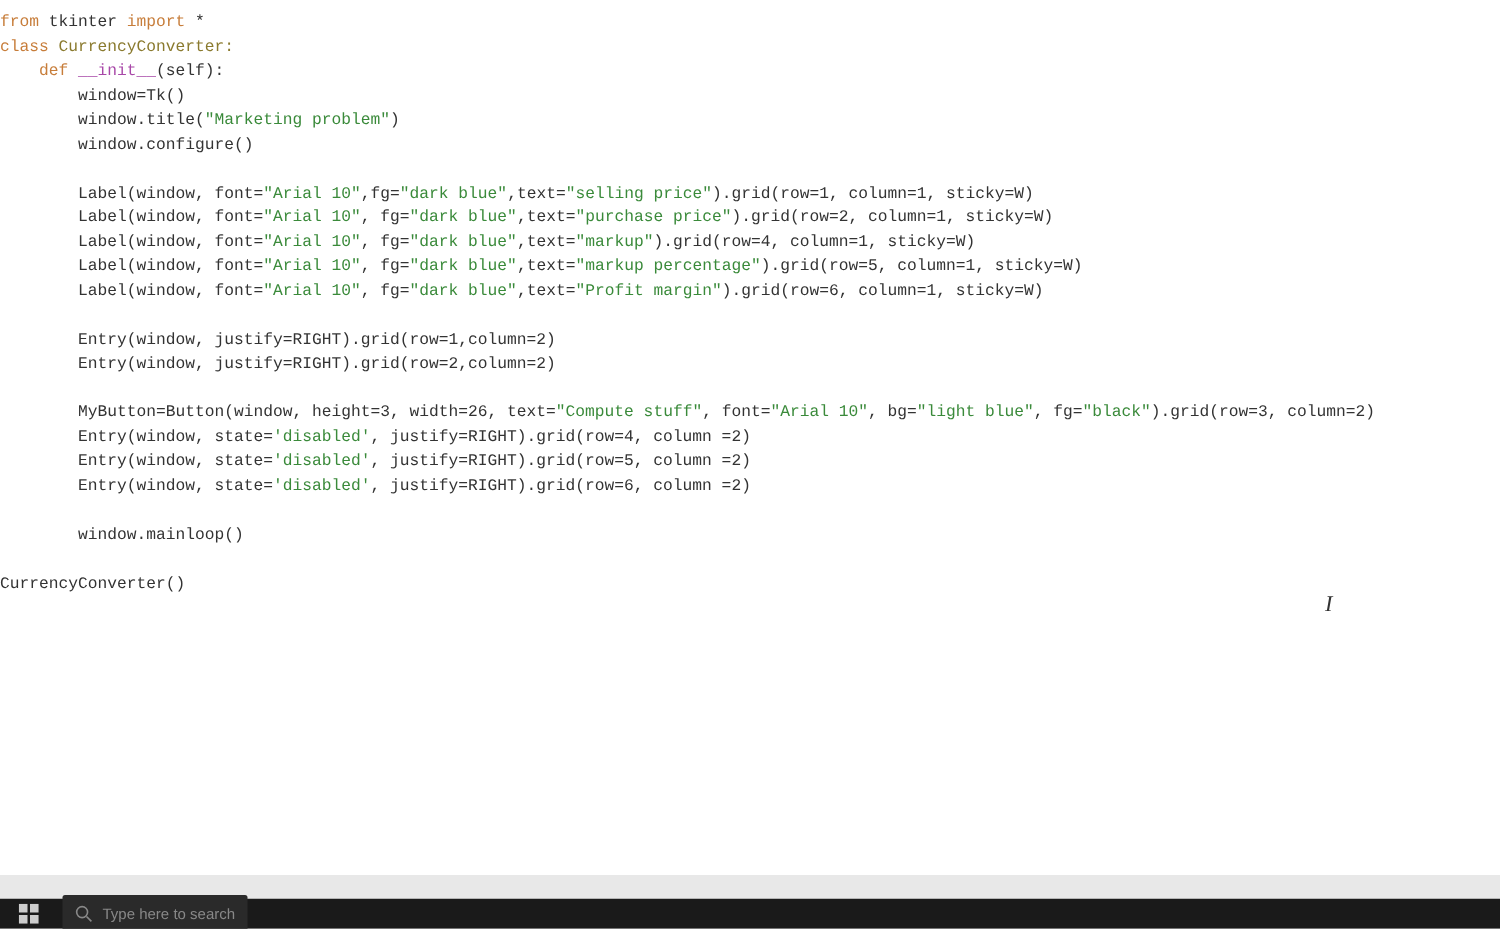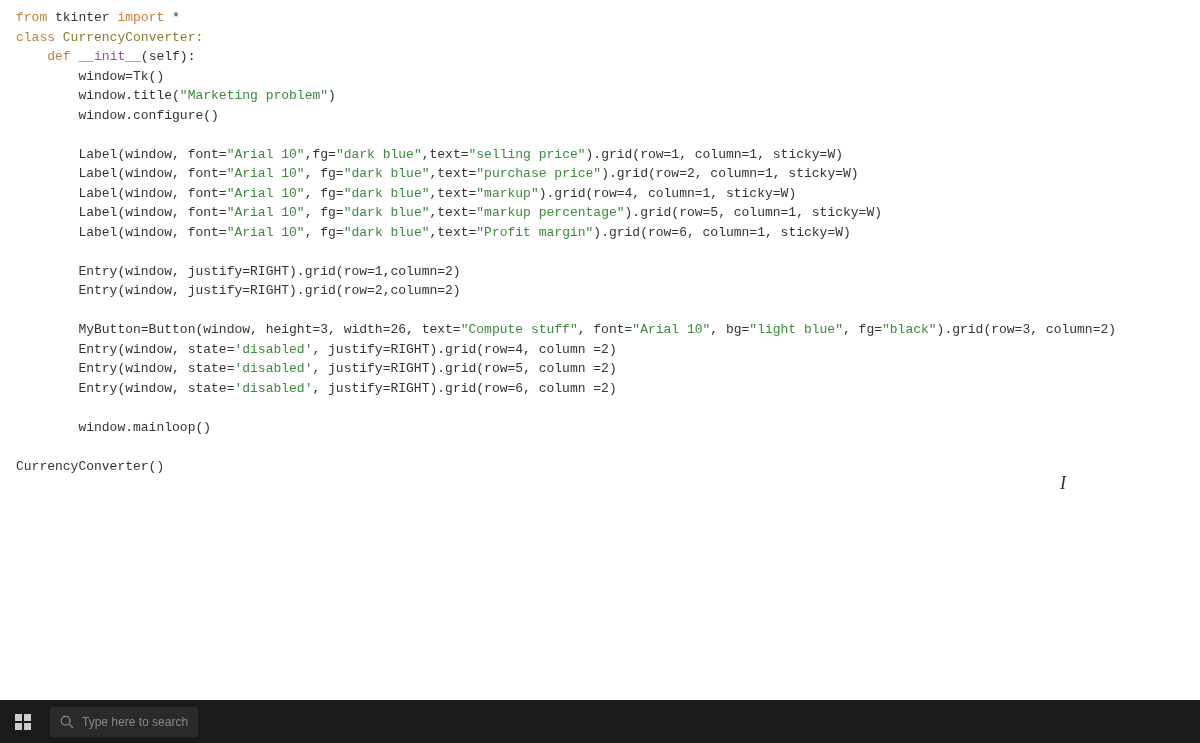--- a/index.html
+++ b/index.html
@@ -8,21 +8,21 @@
     font-family: 'Consolas', 'Courier New', monospace;
     font-size: 13px;
     line-height: 1.5;
     width: 1200px;
     height: 743px;
     overflow: hidden;
     position: relative;
   }
   .editor {
     background: #ffffff;
-    padding: 8px 16px;
+    padding: 8px 0;
     min-height: 700px;
     white-space: pre;
     position: relative;
   }
   .kw { color: #c77d3a; } 
   .cls { color: #8a7a2e; } 
   .fn { color: #a848a8; } 
   .str { color: #3a8a3a; } 
   .plain { color: #333; }
   .star { color: #333; }
@@ -33,21 +33,21 @@
     font-family: serif;
     font-size: 18px;
     font-style: italic;
   }
   
   .taskbar {
     position: absolute;
     bottom: 0;
     left: 0;
     right: 0;
-    height: 43px;
+    height: 24px;
     background: #1a1a1a;
     display: flex;
     align-items: center;
     padding: 0 4px;
     gap: 8px;
   }
   .start-btn {
     width: 38px;
     height: 38px;
     display: flex;

